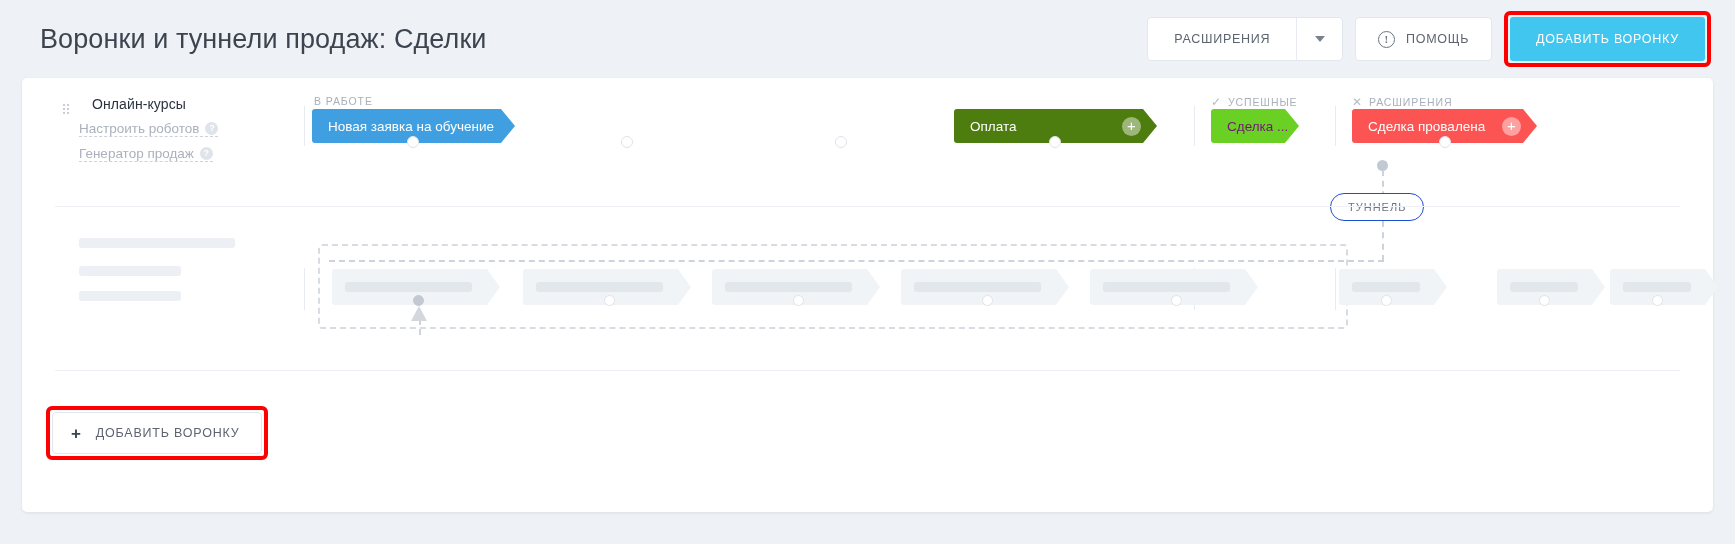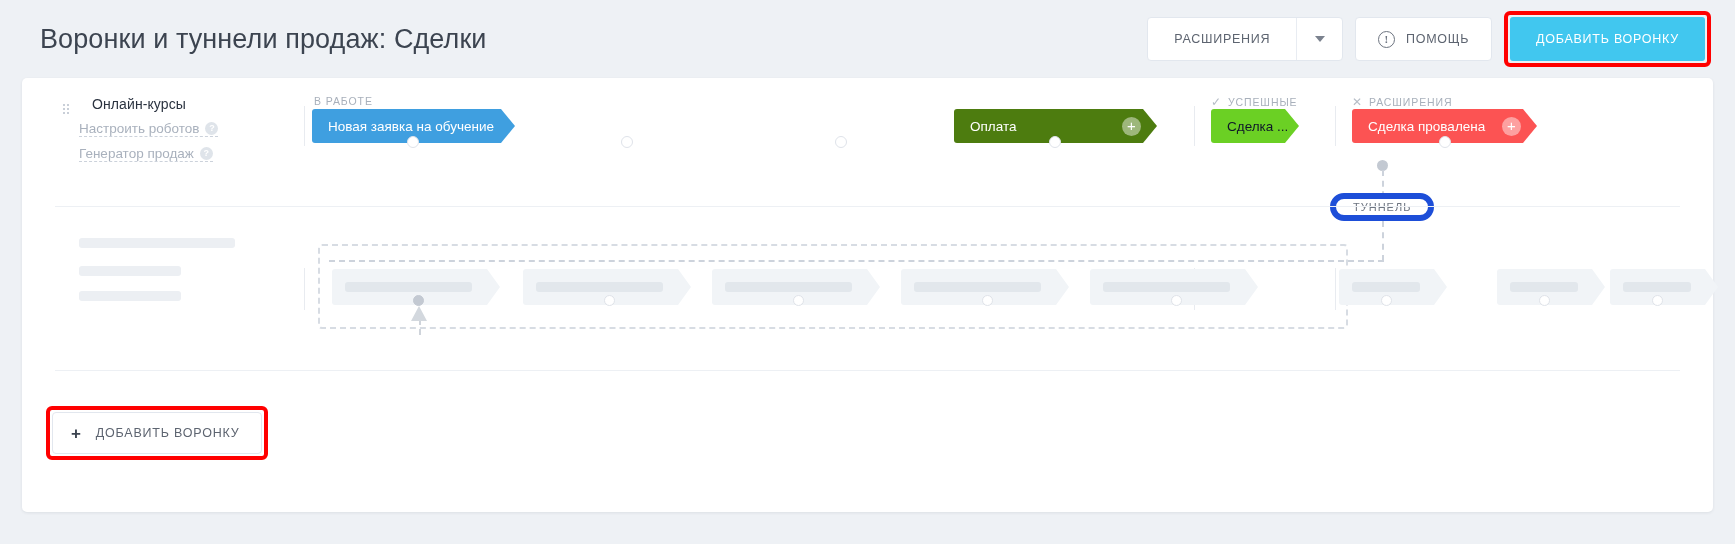--- a/index.html
+++ b/index.html
@@ -172,21 +172,21 @@
     height: 34px;
     display: flex;
     align-items: center;
     color: #ffffff;
     font-size: 13.5px;
     padding-left: 16px;
     cursor: pointer;
     clip-path: polygon(0 0, calc(100% - 14px) 0, 100% 50%, calc(100% - 14px) 100%, 0 100%);
     border-radius: 3px 0 0 3px;
   }
-  .chip.dark-text { color: #0f172a; }
+  .chip.dark-text { color: #701a75; }
   .chip .plus {
     position: absolute;
     right: 16px;
     width: 19px; height: 19px;
     border-radius: 50%;
     background: rgba(255,255,255,0.45);
     color: #ffffff;
     font-size: 15px; line-height: 17px;
     text-align: center;
     font-family: "Liberation Sans", sans-serif;
@@ -206,21 +206,21 @@
   }
   .tunnel-line-h {
     position: absolute;
     height: 0; border-top: 2px dashed #cdd3dc;
   }
   .tunnel-badge {
     position: absolute;
     height: 28px;
     padding: 0 17px;
     background: #ffffff;
-    border: 6px solid #1d4ed8;
+    border: 1px solid #1d4ed8;
     border-radius: 15px;
     display: flex; align-items: center;
     font-size: 11px;
     letter-spacing: 1px;
     color: #6d7480;
     white-space: nowrap;
     cursor: pointer;
   }
   .node-dot {
     position: absolute;

